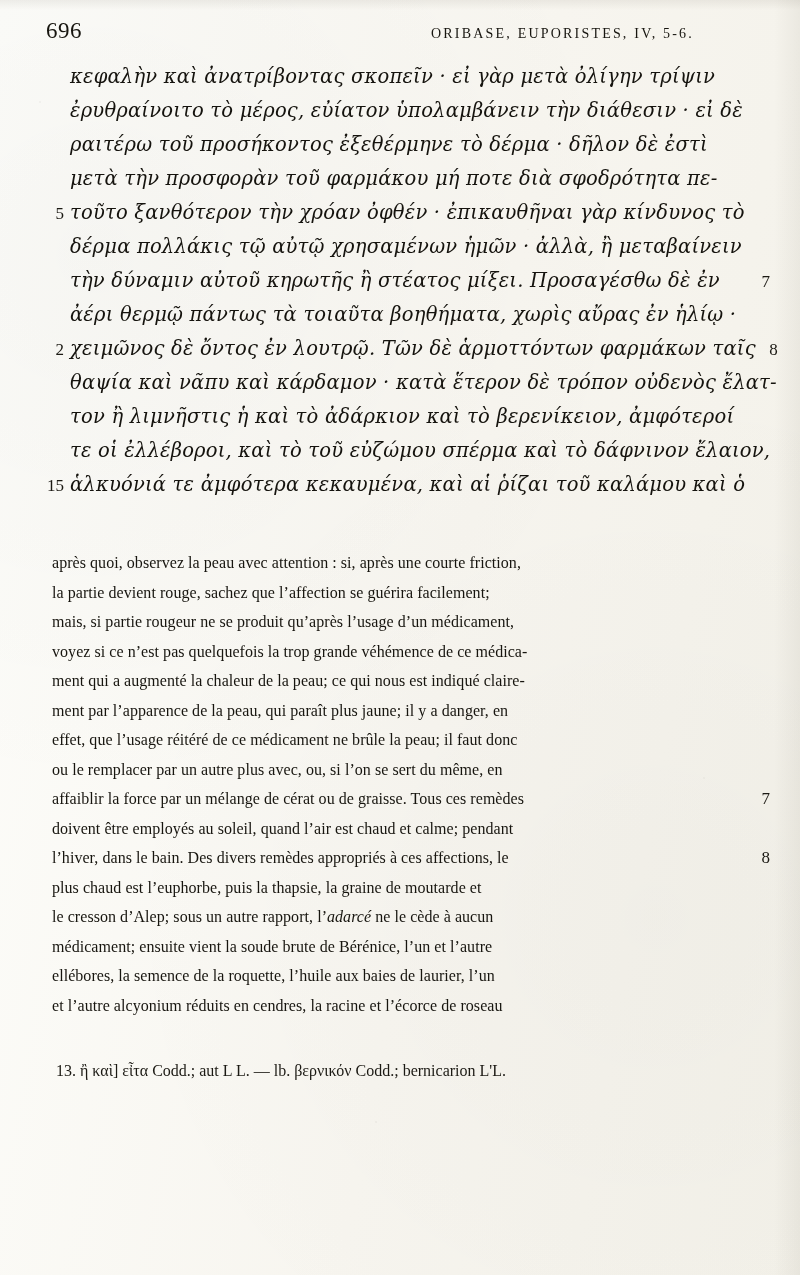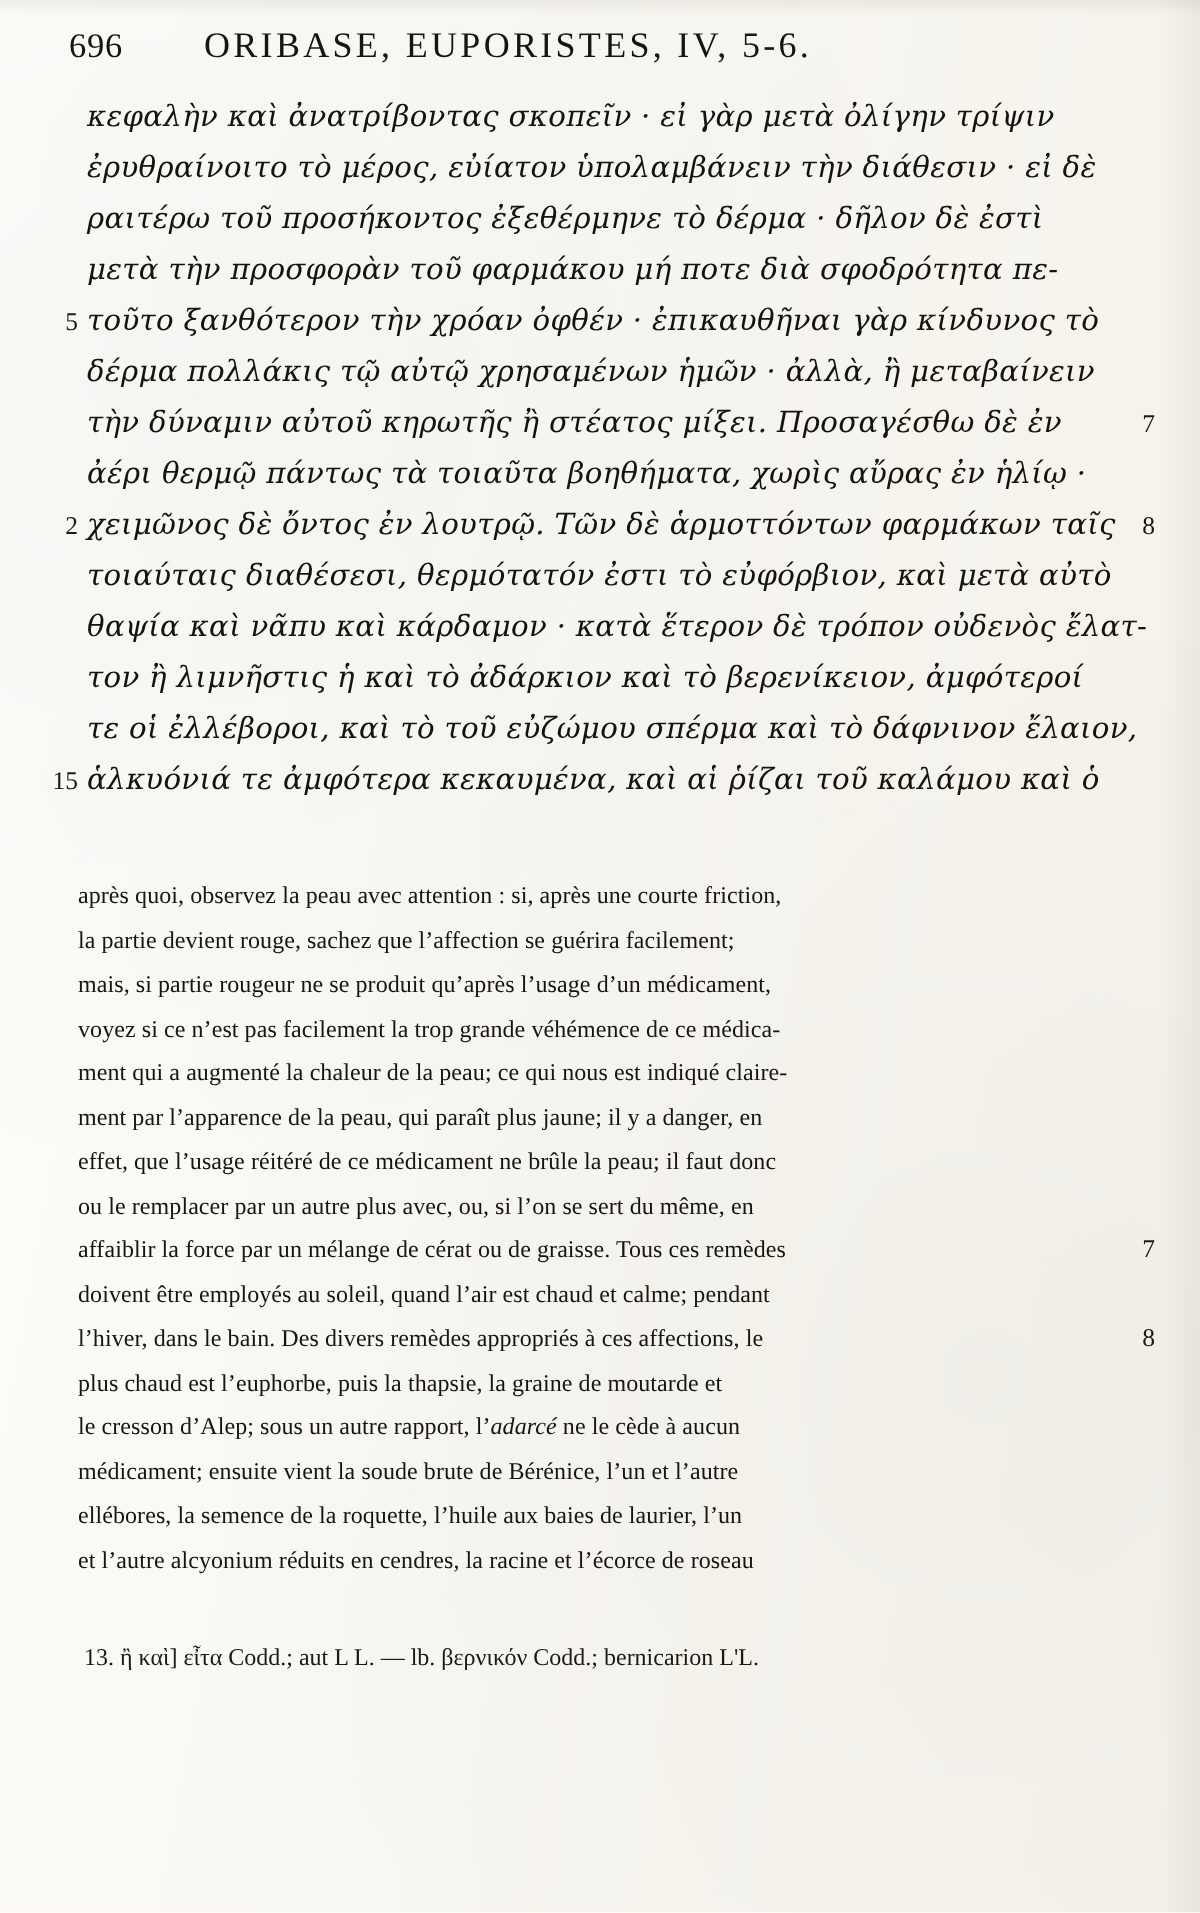--- a/index.html
+++ b/index.html
@@ -54,30 +54,30 @@
     align-items: baseline;
     padding: 18px 46px 0 46px;
   }
   .folio {
     font-size: 23px;
     letter-spacing: .5px;
     width: 90px;
   }
   .head-title {
     flex: 1;
-    text-align: left;
-    font-size: 24px;
+    text-align: right;
+    font-size: 14px;
     letter-spacing: 2.2px;
     padding-right: 60px;
   }
 
   
   .greek-block {
     margin: 16px 0 0 0;
-    padding: 0 30px 0 26px;
+    padding: 0 30px 0 38px;
     position: relative;
   }
   .gline {
     position: relative;
     display: flex;
     align-items: baseline;
     min-height: 34px;
   }
   .gnum-left {
     width: 26px;
@@ -219,25 +219,20 @@
           <div class="gtext">ἀέρι θερμῷ πάντως τὰ τοιαῦτα βοηθήματα, χωρὶς αὔρας ἐν ἡλίῳ ·</div>
           <div class="gnum-right"></div>
         </div>
       <div class="gline">
           <div class="gnum-left">2</div>
           <div class="gtext">χειμῶνος δὲ ὄντος ἐν λουτρῷ. Τῶν δὲ ἁρμοττόντων φαρμάκων ταῖς</div>
           <div class="gnum-right">8</div>
         </div>
       <div class="gline">
           <div class="gnum-left"></div>
-          <div class="gtext">τοιαύταις διαθέσεσι, θερμότατόν ἐστι τὸ εὐφόρβιον, καὶ μετὰ αὐτὸ</div>
-          <div class="gnum-right"></div>
-        </div>
-      <div class="gline">
-          <div class="gnum-left"></div>
           <div class="gtext">θαψία καὶ νᾶπυ καὶ κάρδαμον · κατὰ ἕτερον δὲ τρόπον οὐδενὸς ἔλατ-</div>
           <div class="gnum-right"></div>
         </div>
       <div class="gline">
           <div class="gnum-left"></div>
           <div class="gtext">τον ἢ λιμνῆστις ἡ καὶ τὸ ἀδάρκιον καὶ τὸ βερενίκειον, ἀμφότεροί</div>
           <div class="gnum-right"></div>
         </div>
       <div class="gline">
           <div class="gnum-left"></div>
@@ -262,21 +257,21 @@
           <div class="ftext">la partie devient rouge, sachez que l’affection se guérira facilement;</div>
           <div class="fnum-right"></div>
         </div>
       <div class="fline">
           <div class="fnum-left"></div>
           <div class="ftext">mais, si partie rougeur ne se produit qu’après l’usage d’un médicament,</div>
           <div class="fnum-right"></div>
         </div>
       <div class="fline">
           <div class="fnum-left"></div>
-          <div class="ftext">voyez si ce n’est pas facilement la trop grande véhémence de ce médica-</div>
+          <div class="ftext">voyez si ce n’est pas quelquefois la trop grande véhémence de ce médica-</div>
           <div class="fnum-right"></div>
         </div>
       <div class="fline">
           <div class="fnum-left"></div>
           <div class="ftext">ment qui a augmenté la chaleur de la peau; ce qui nous est indiqué claire-</div>
           <div class="fnum-right"></div>
         </div>
       <div class="fline">
           <div class="fnum-left"></div>
           <div class="ftext">ment par l’apparence de la peau, qui paraît plus jaune; il y a danger, en</div>

